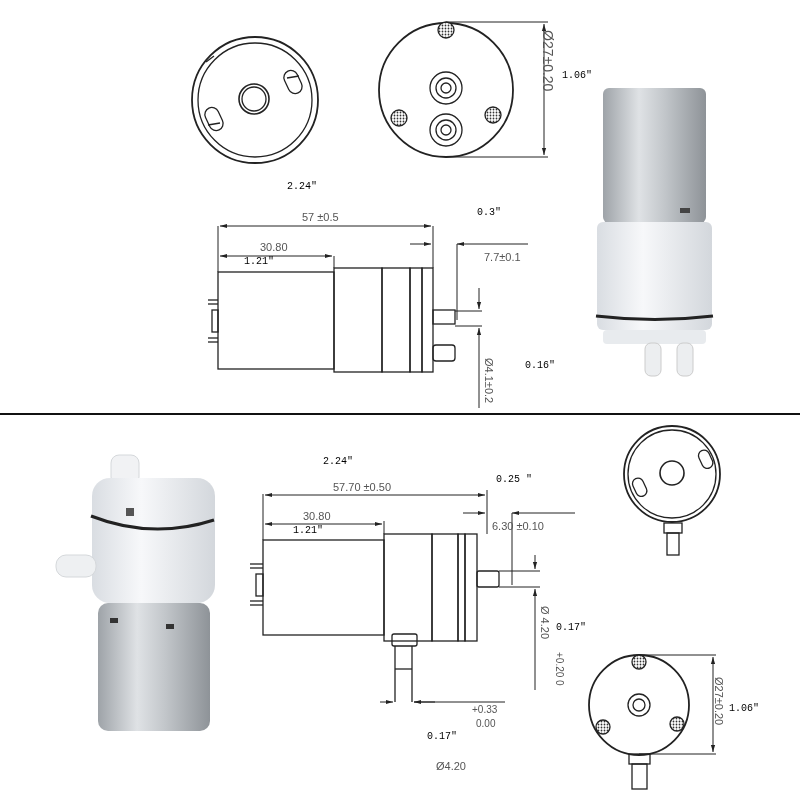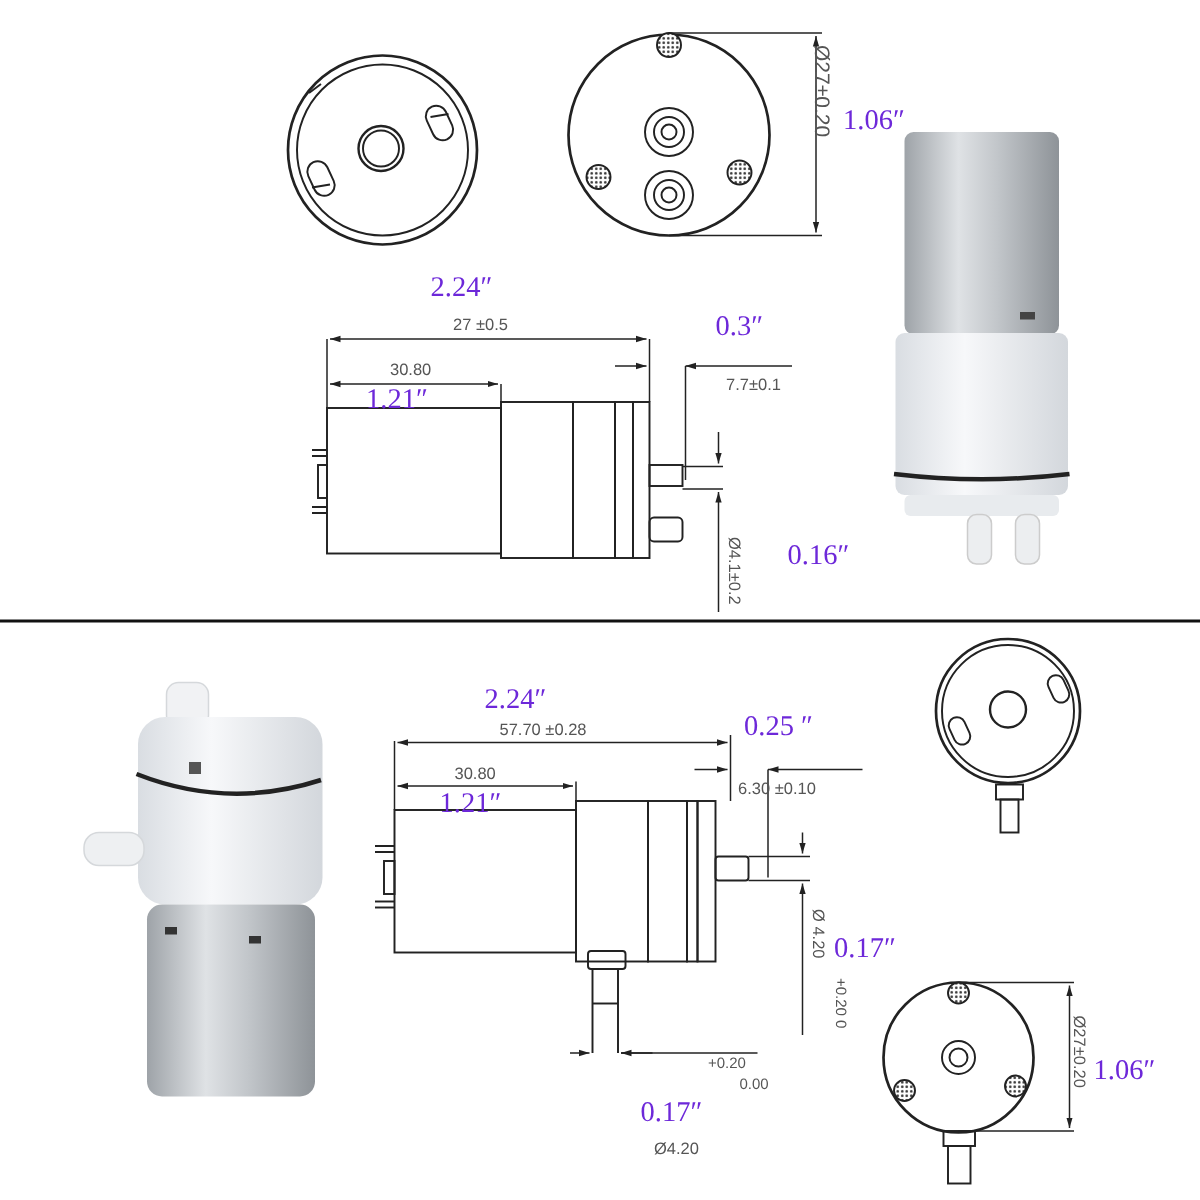--- a/index.html
+++ b/index.html
@@ -1,19 +1,19 @@
 <!DOCTYPE html>
 <html><head>
 <meta charset="utf-8">
 <style>
   html, body { margin:0; padding:0; background:#ffffff; }
   body { width:800px; height:800px; position:relative; overflow:hidden; font-family:"Liberation Sans", sans-serif; }
   .abs { position:absolute; }
   .dimtxt { font-family:"Liberation Sans Narrow","Liberation Sans", sans-serif; color:#555; font-size:11px; white-space:nowrap; }
-  .imptxt { font-family:Liberation Serif, serif; color:#6d28d9; font-size:19px; white-space:nowrap; }
+  .imptxt { font-family:Liberation Mono, monospace; color:#000000; font-size:10px; white-space:nowrap; }
   .vert { transform-origin:left top; transform:rotate(90deg); }
   svg { position:absolute; left:0; top:0; }
   .divider { position:absolute; left:0; top:413px; width:800px; height:2px; background:#111; }
 </style>
 </head>
 <body>
 
 <svg width="800" height="800" viewBox="0 0 800 800">
   <defs>
     <marker id="arr" viewBox="0 0 10 10" refX="10" refY="5" markerWidth="7" markerHeight="7" orient="auto-start-reverse">
@@ -174,37 +174,37 @@
     <rect x="166" y="624" width="8" height="5" fill="#333"></rect>
   </g>
 </svg>
 
 <div class="divider"></div>
 
 <div class="abs dimtxt vert" style="left:556px;top:30px;font-size:14px;">Ø27±0.20</div>
 <div class="abs imptxt" style="left:562px;top:70px;">1.06″</div>
 
 <div class="abs imptxt" style="left:287px;top:181px;">2.24″</div>
-<div class="abs dimtxt" style="left:302px;top:211px;">27 ±0.5</div>
+<div class="abs dimtxt" style="left:302px;top:211px;">57 ±0.5</div>
 <div class="abs dimtxt" style="left:260px;top:241px;">30.80</div>
 <div class="abs imptxt" style="left:244px;top:256px;">1.21″</div>
 <div class="abs imptxt" style="left:477px;top:207px;text-align:right;">0.3″</div>
 <div class="abs dimtxt" style="left:484px;top:231px;margin-top:20px;">7.7±0.1</div>
 <div class="abs dimtxt vert" style="left:495px;top:358px;">Ø4.1±0.2</div>
 <div class="abs imptxt" style="left:525px;top:360px;">0.16″</div>
 
 <div class="abs imptxt" style="left:323px;top:456px;">2.24″</div>
-<div class="abs dimtxt" style="left:333px;top:481px;">57.70 ±0.28</div>
+<div class="abs dimtxt" style="left:333px;top:481px;">57.70 ±0.50</div>
 <div class="abs dimtxt" style="left:303px;top:510px;">30.80</div>
 <div class="abs imptxt" style="left:293px;top:525px;">1.21″</div>
 <div class="abs imptxt" style="left:496px;top:474px;">0.25 ″</div>
 <div class="abs dimtxt" style="left:492px;top:500px;margin-top:20px;">6.30  ±0.10</div>
 <div class="abs dimtxt vert" style="left:551px;top:606px;">Ø 4.20</div>
 <div class="abs dimtxt vert" style="left:565px;top:652px;font-size:10px;">+0.20 0</div>
 <div class="abs imptxt" style="left:556px;top:622px;">0.17″</div>
 
 <div class="abs dimtxt" style="left:436px;top:712px;margin-top:48px;">Ø4.20</div>
-<div class="abs dimtxt" style="left:472px;top:704px;font-size:10px;">+0.20</div>
-<div class="abs dimtxt" style="left:493px;top:718px;font-size:10px;">0.00</div>
+<div class="abs dimtxt" style="left:472px;top:704px;font-size:10px;">+0.33</div>
+<div class="abs dimtxt" style="left:476px;top:718px;font-size:10px;">0.00</div>
 <div class="abs imptxt" style="left:427px;top:731px;">0.17″</div>
 
 <div class="abs dimtxt vert" style="left:725px;top:677px;">Ø27±0.20</div>
 <div class="abs imptxt" style="left:729px;top:703px;">1.06″</div>
 
 </body></html>

